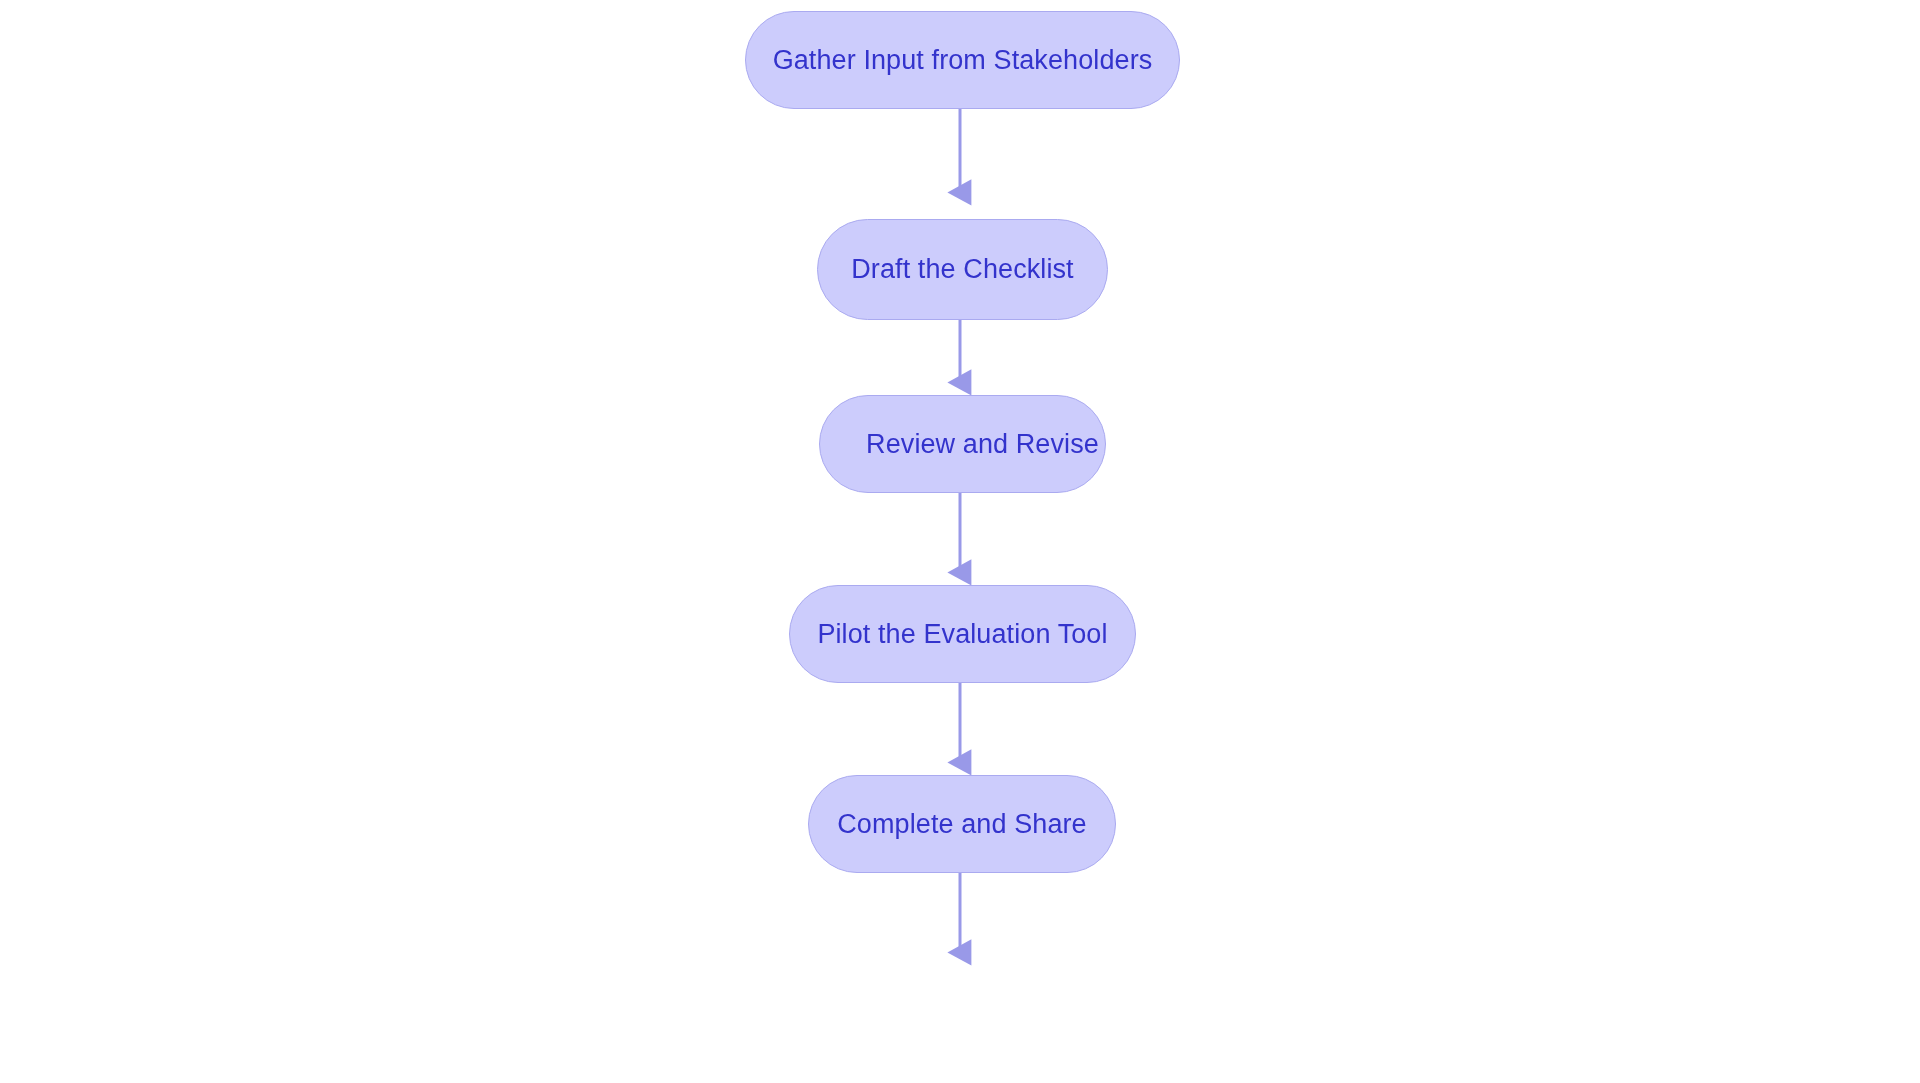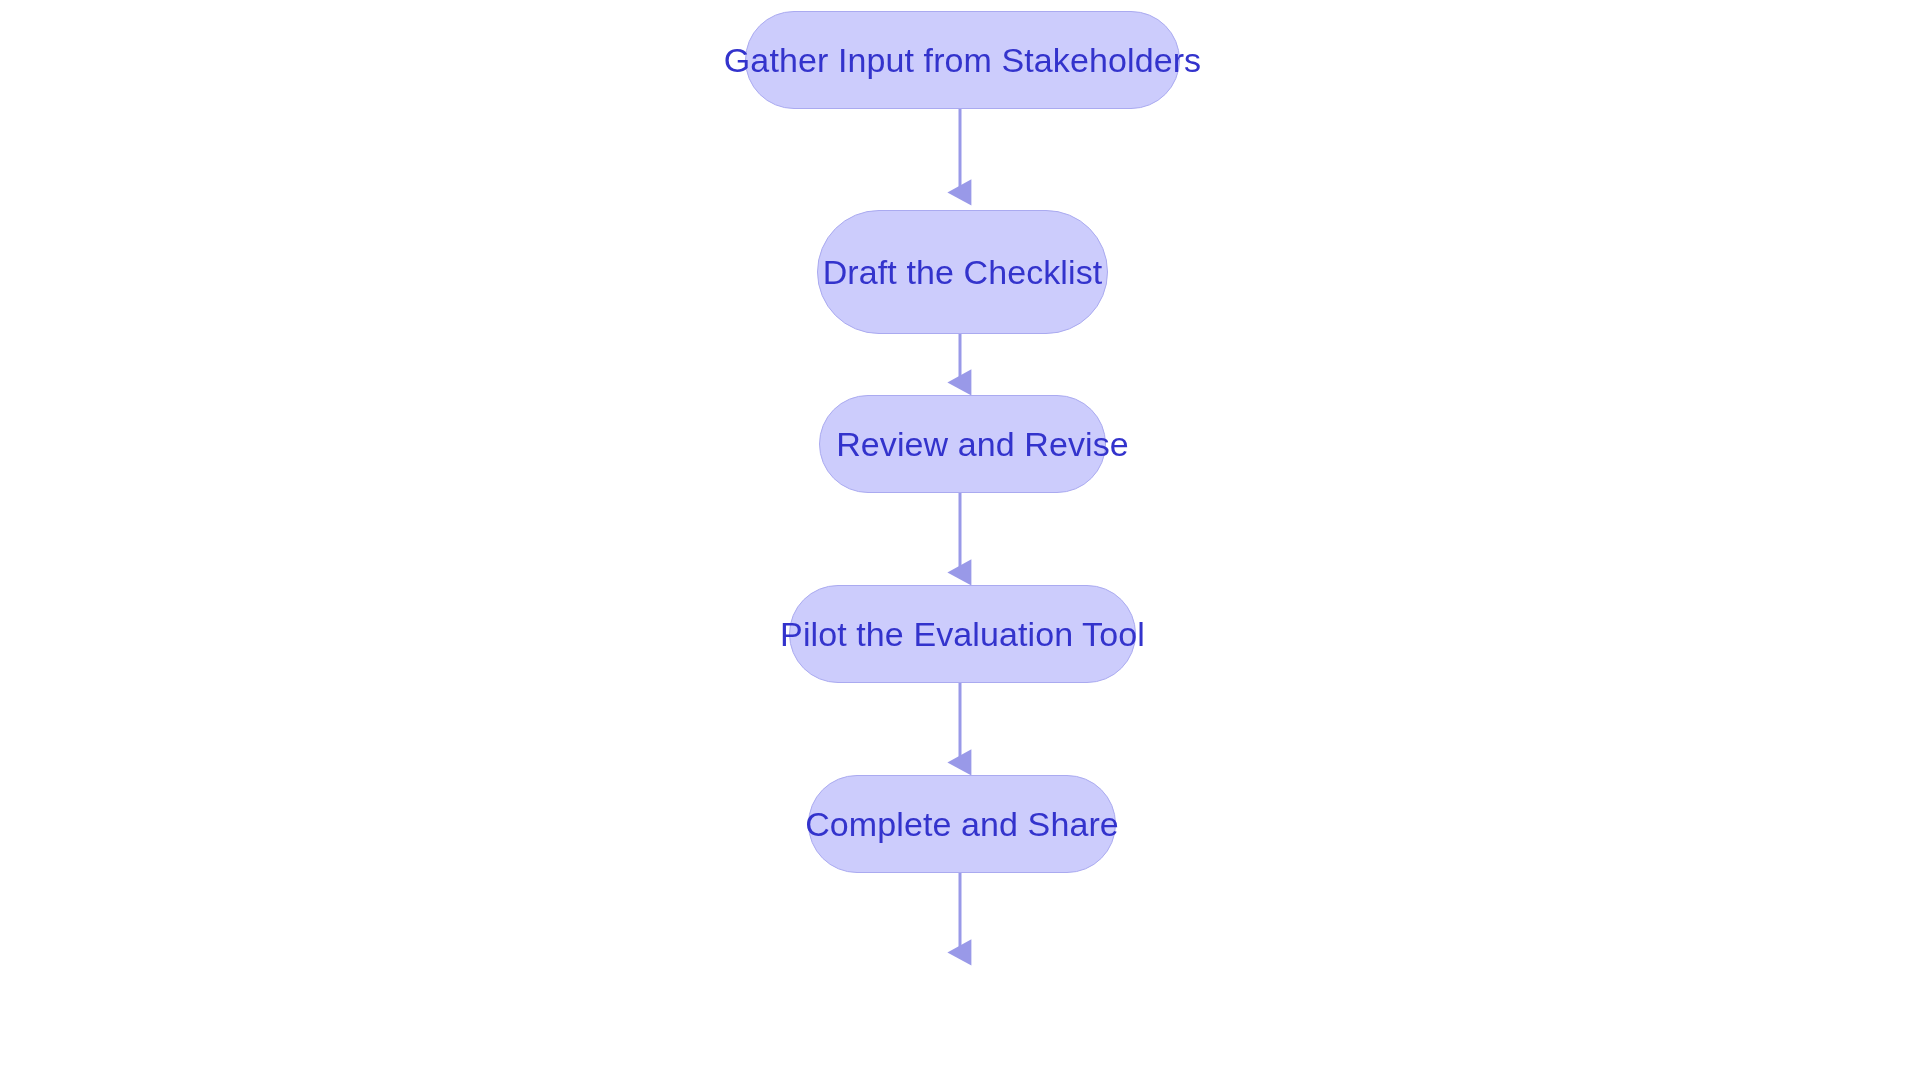--- a/index.html
+++ b/index.html
@@ -28,21 +28,21 @@
     box-sizing: border-box;
     background: #ccccfc;
     border: 1.6px solid #aaaaf0;
     border-radius: 999px;
     height: 98px;
     z-index: 2;
   }
   .flow-node .node-label {
     color: #3333cc;
     font-family: "Liberation Sans", sans-serif;
-    font-size: 34px;
+    font-size: 27px;
     font-weight: 400;
     letter-spacing: 0.1px;
     white-space: nowrap;
     line-height: 1;
     user-select: none;
   }
   .flow-edge {
     position: absolute;
     left: 0;
     top: 0;
@@ -69,21 +69,21 @@
     <line x1="960" y1="303" x2="960" y2="383" stroke="#9999e8" stroke-width="3" marker-end="url(#arrowhead)"></line>
     <line x1="960" y1="493" x2="960" y2="573" stroke="#9999e8" stroke-width="3" marker-end="url(#arrowhead)"></line>
     <line x1="960" y1="683" x2="960" y2="763" stroke="#9999e8" stroke-width="3" marker-end="url(#arrowhead)"></line>
     <line x1="960" y1="873" x2="960" y2="953" stroke="#9999e8" stroke-width="3" marker-end="url(#arrowhead)"></line>
   </svg>
 
   <div class="flow-node" id="node-1" style="left: 745px; top: 11px; width: 435px; height: 98px; background: rgb(204, 204, 252); border-color: rgb(170, 170, 240);">
     <span class="node-label" style="color: rgb(51, 51, 204);">Gather Input from Stakeholders</span>
   </div>
 
-  <div class="flow-node" id="node-2" style="left: 817px; top: 210px; width: 291px; height: 124px; background: rgb(204, 204, 252); border-color: rgb(170, 170, 240);">
+  <div class="flow-node" id="node-2" style="left: 817px; top: 219px; width: 291px; height: 101px; background: rgb(204, 204, 252); border-color: rgb(170, 170, 240);">
     <span class="node-label" style="color: rgb(51, 51, 204);">Draft the Checklist</span>
   </div>
 
   <div class="flow-node" id="node-3" style="left: 819px; top: 395px; width: 287px; height: 98px; background: rgb(204, 204, 252); border-color: rgb(170, 170, 240);">
     <span class="node-label" style="color: rgb(51, 51, 204); margin-left: 40px;">Review and Revise</span>
   </div>
 
   <div class="flow-node" id="node-4" style="left: 789px; top: 585px; width: 347px; height: 98px; background: rgb(204, 204, 252); border-color: rgb(170, 170, 240);">
     <span class="node-label" style="color: rgb(51, 51, 204);">Pilot the Evaluation Tool</span>
   </div>

